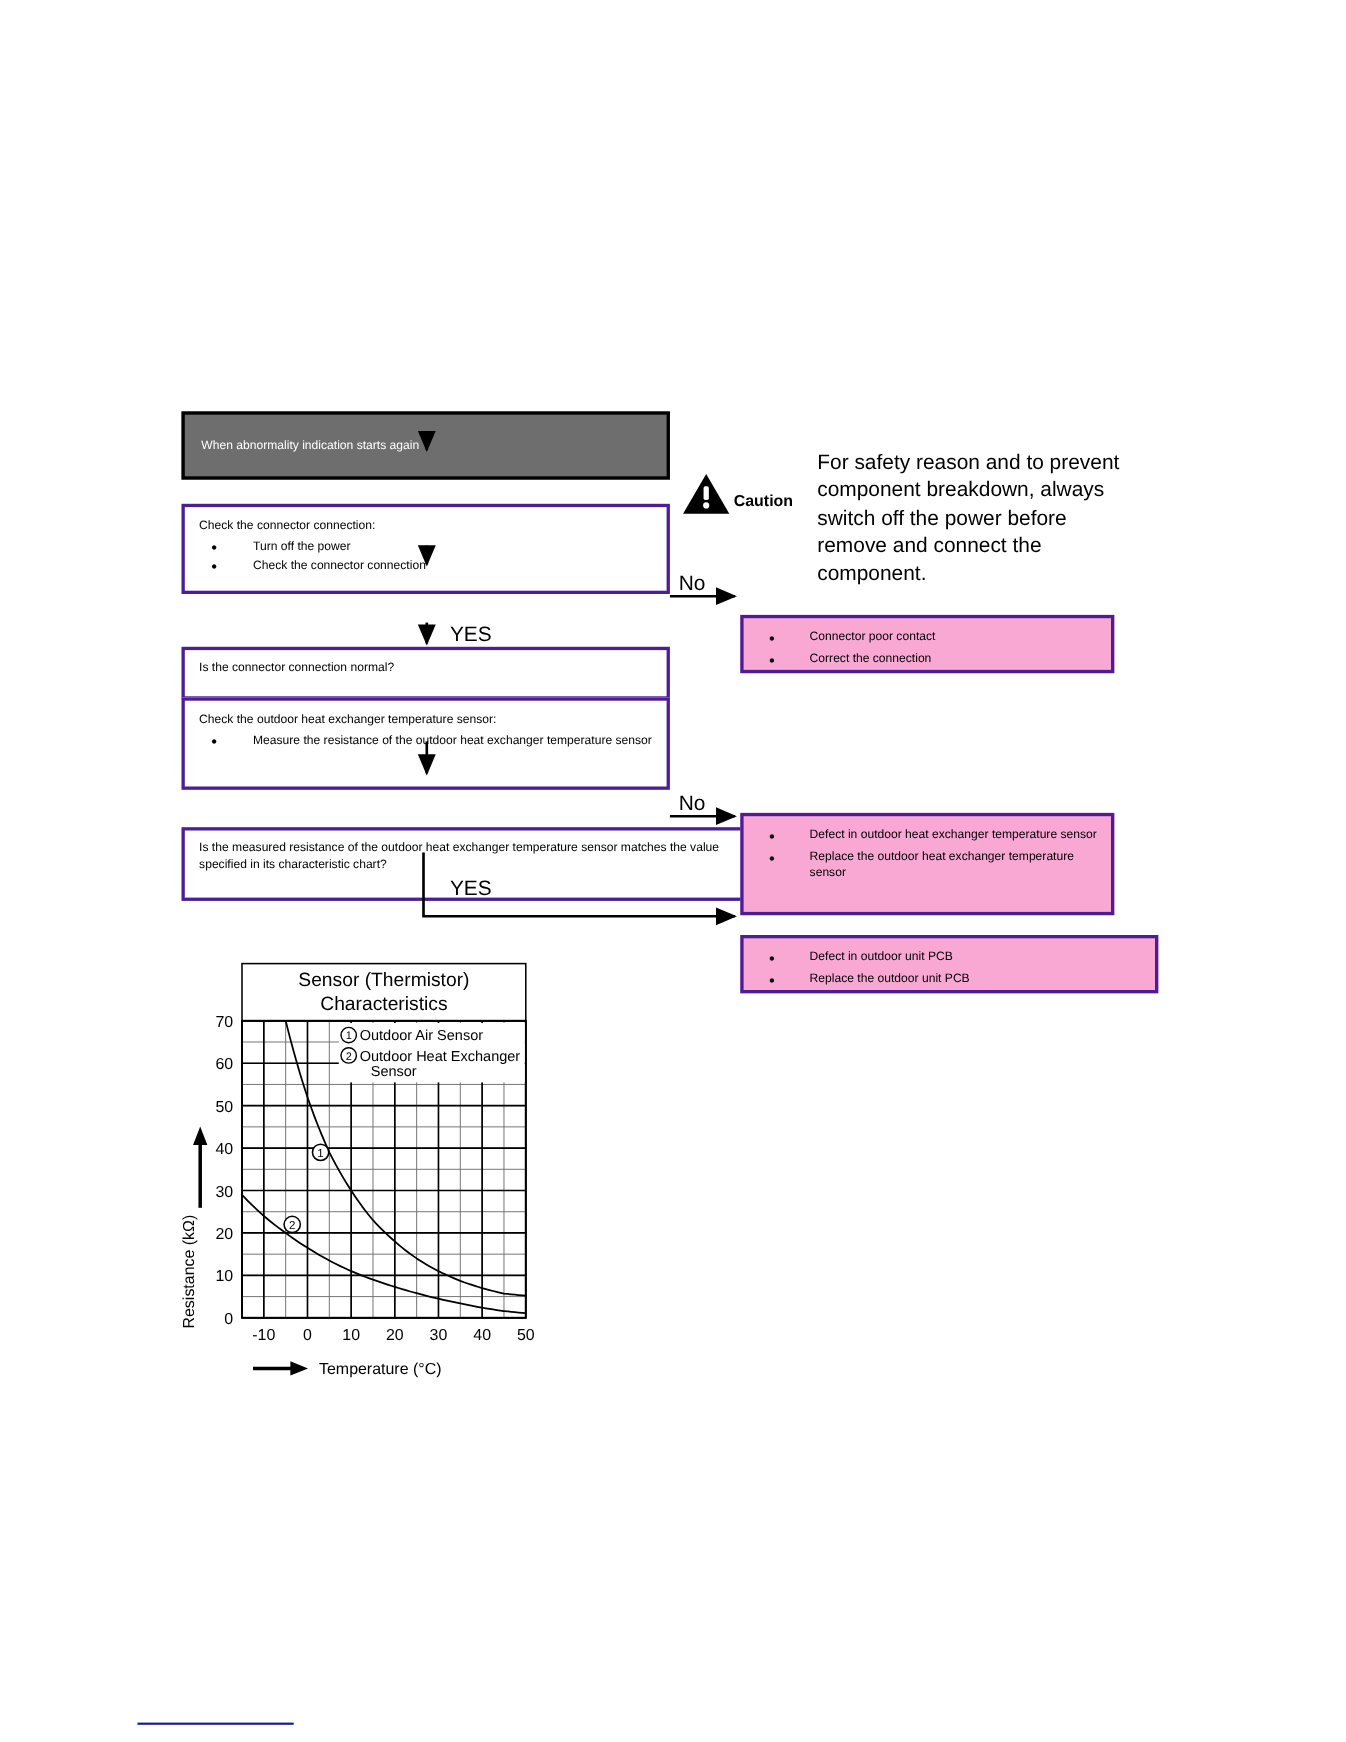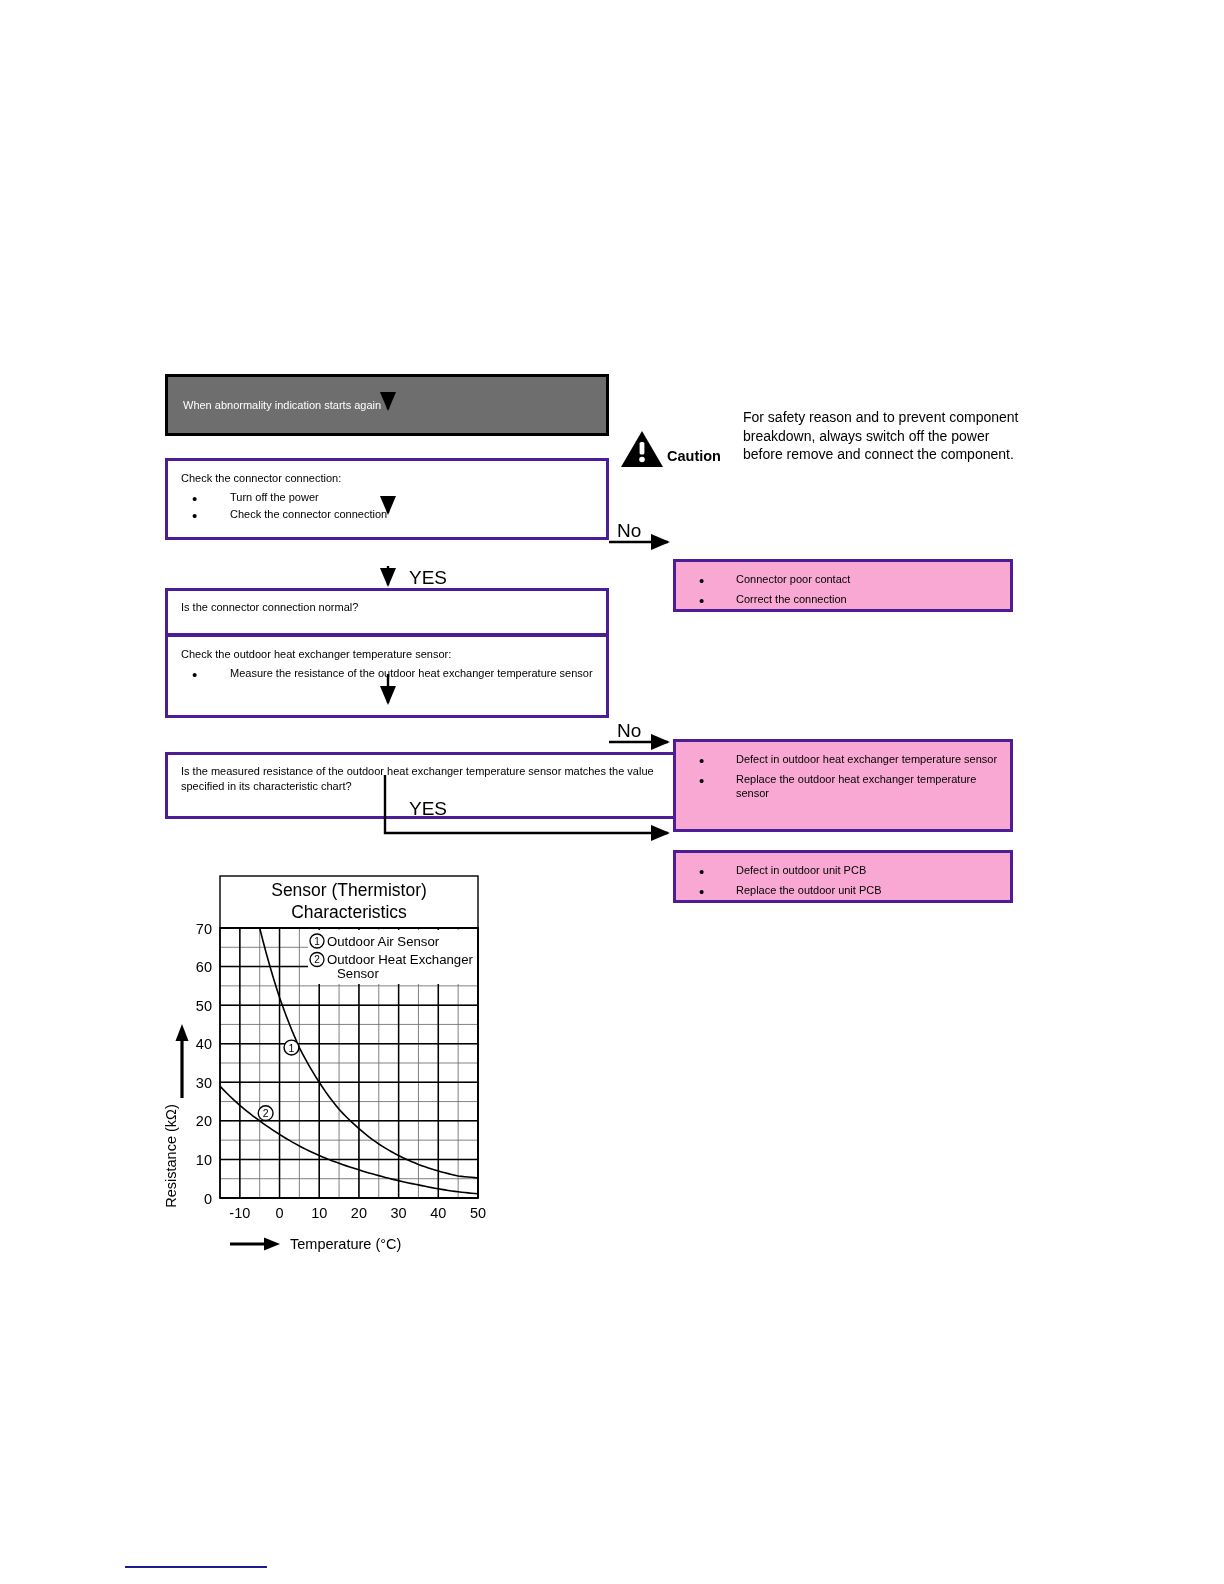--- a/index.html
+++ b/index.html
@@ -101,21 +101,21 @@
   }
   #caution .caution-word {
     font-size: 14.5px;
     font-weight: bold;
     margin-top: 40px;
     margin-left: 3px;
     flex: 0 0 auto;
   }
   #caution .caution-text {
     margin-left: 22px;
-    font-size: 14px;
+    font-size: 19px;
     line-height: 1.33;
     max-width: 288px;
   }
 
   
   #chart-area {
     position: absolute;
     left: 160px; top: 866px;
     width: 340px; height: 400px;
   }
@@ -178,21 +178,21 @@
 
   <div class="box result-box" style="left:673px; top:695px; width:340px; height:93px;">
     <div class="result-inner">
       <ul class="bullets">
         <li>Defect in outdoor heat exchanger temperature sensor</li>
         <li>Replace the outdoor heat exchanger temperature sensor</li>
       </ul>
     </div>
   </div>
 
-  <div class="box result-box" style="left:673px; top:806px; width:340px; height:53px;">
+  <div class="box result-box" style="left:673px; top:806px; width:380px; height:53px;">
     <div class="result-inner">
       <ul class="bullets">
         <li>Defect in outdoor unit PCB</li>
         <li>Replace the outdoor unit PCB</li>
       </ul>
     </div>
   </div>
 
   <svg id="connectors" width="1224" height="1584">
     <defs>

